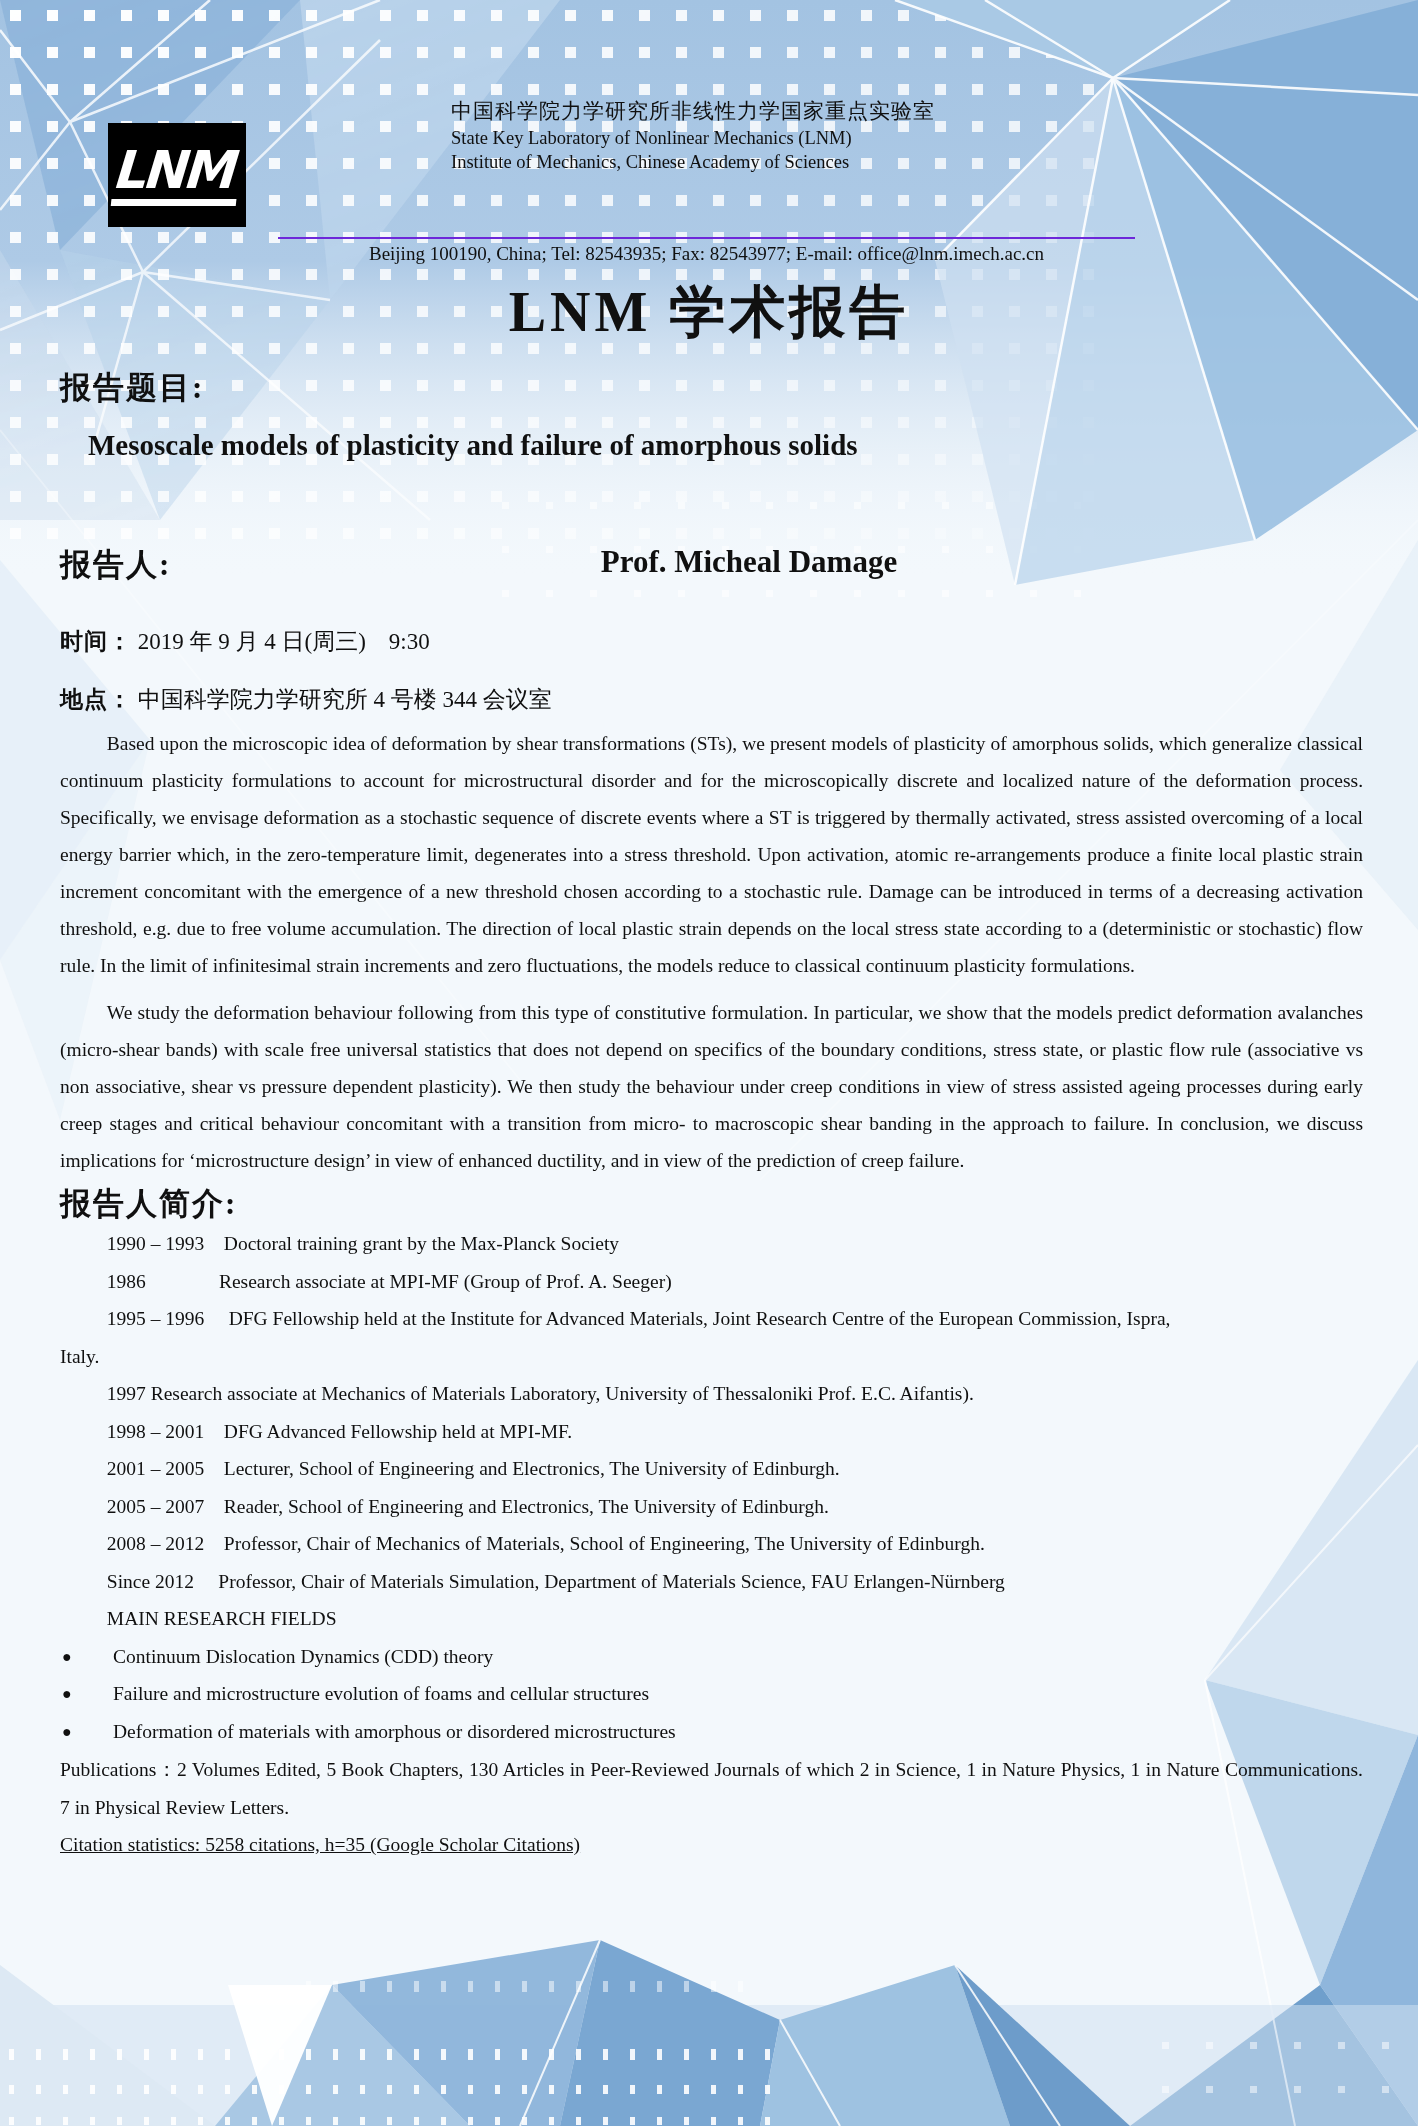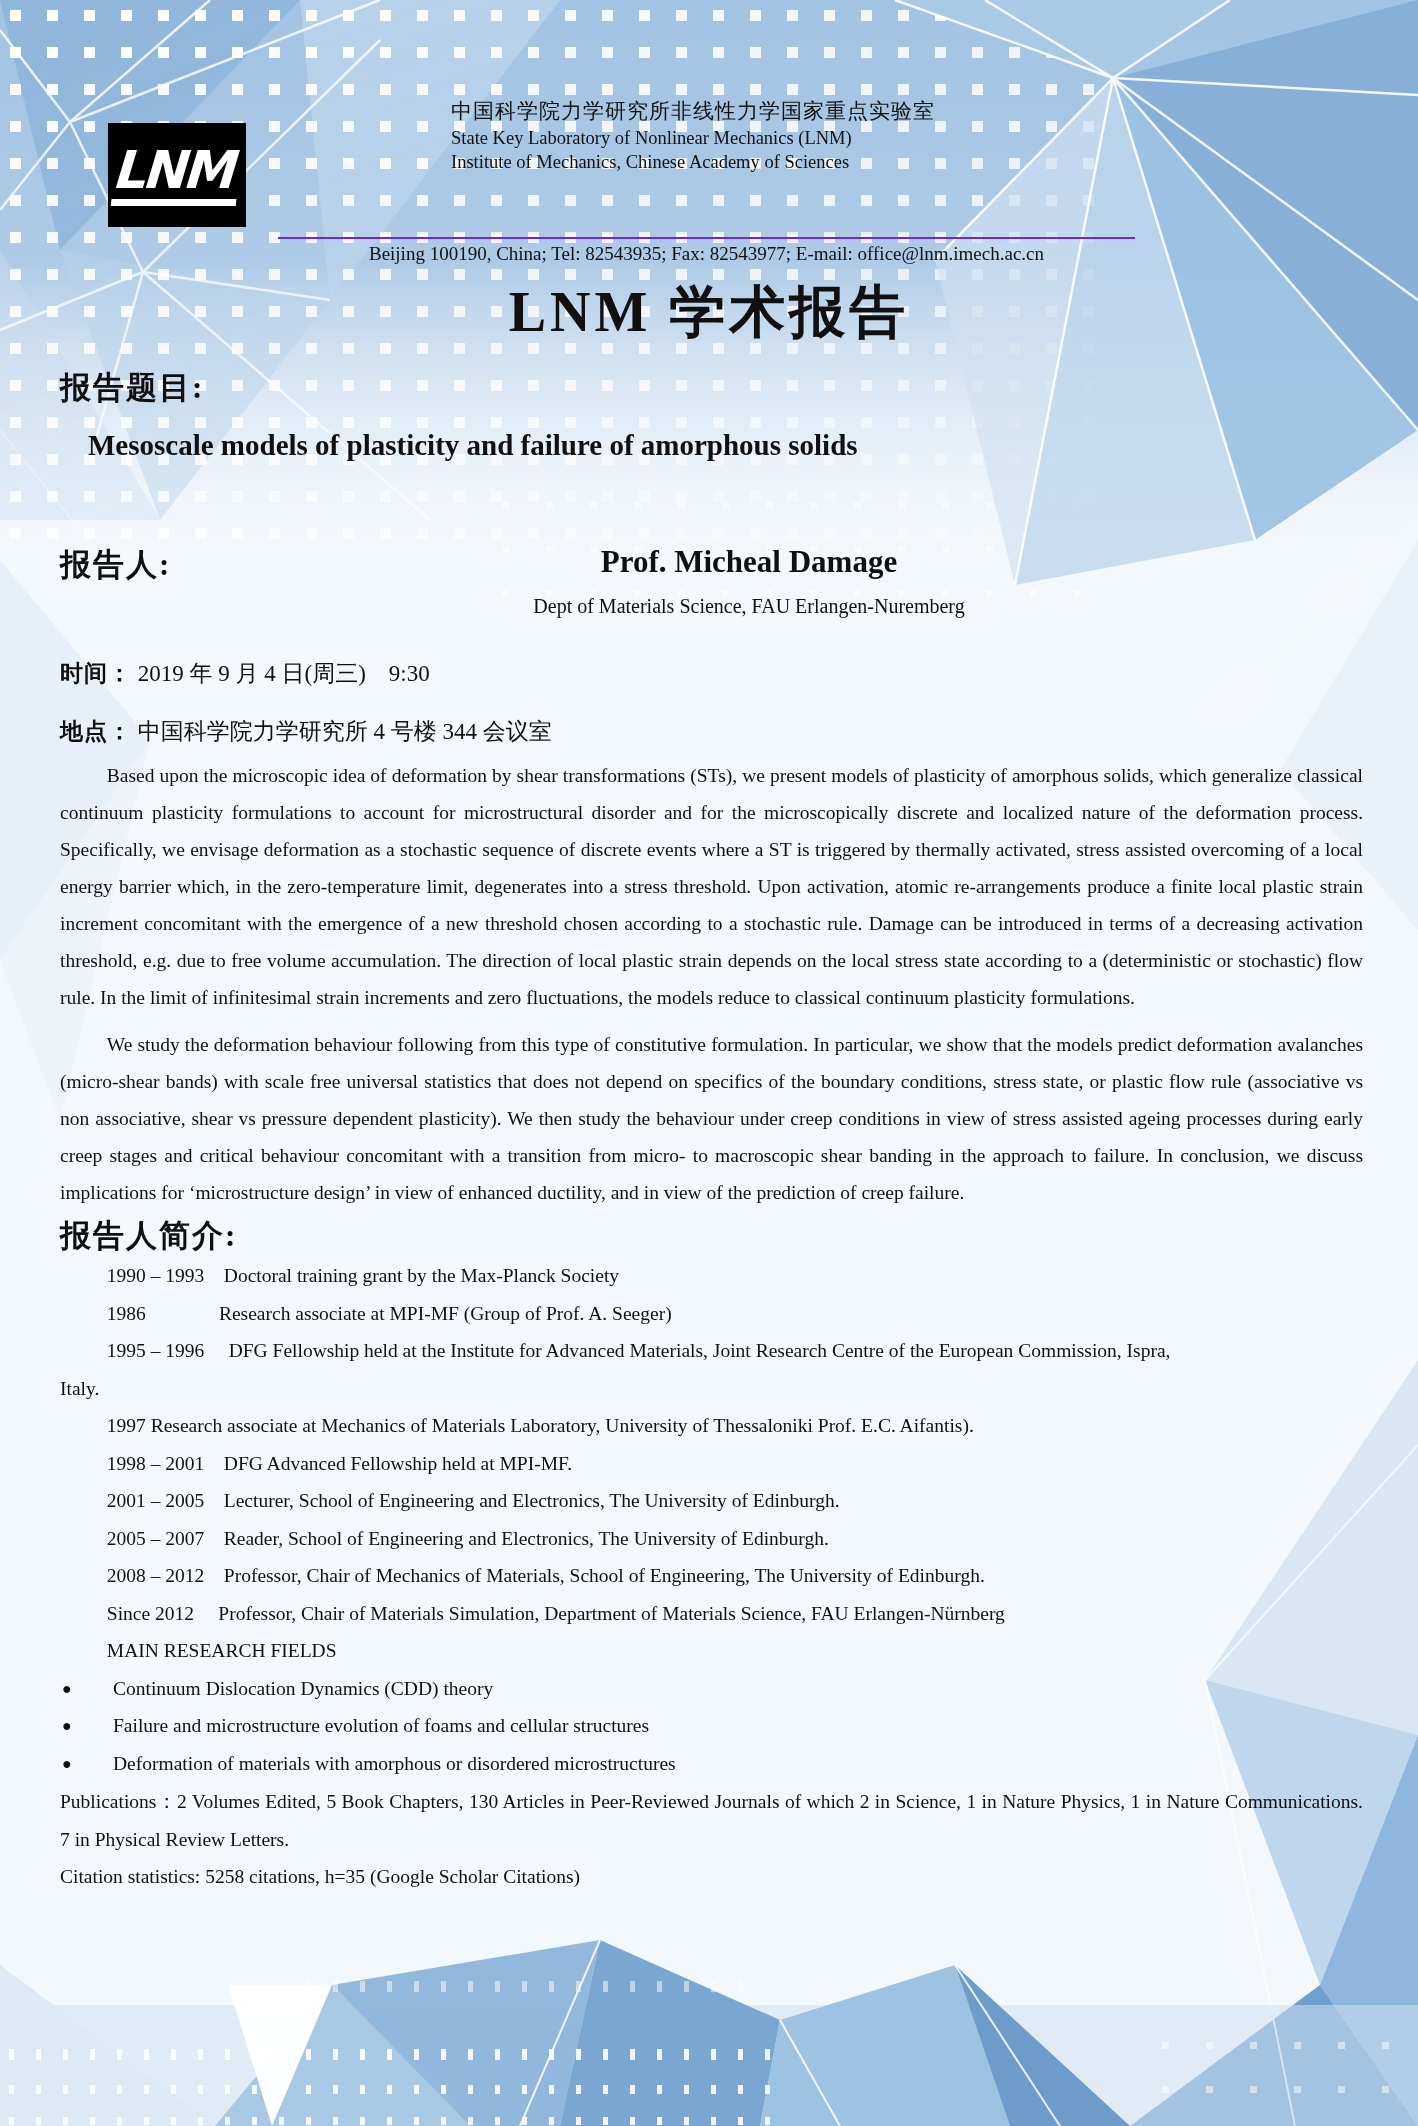--- a/index.html
+++ b/index.html
@@ -53,21 +53,21 @@
   .bio-line {
     margin:0 55px 0 60px; font-size:19.5px; line-height:37.5px;
     white-space:pre-wrap;
   }
   .bio-line.indent { text-indent:2.4em; }
 
   .bullet-row { display:flex; align-items:flex-start; margin:0 55px 0 62px; font-size:19.5px; line-height:37.5px; }
   .bullet-dot { width:17px; margin-right:34px; font-size:16px; flex:0 0 auto; }
 
   .pubs { margin:1px 55px 0 60px; font-size:19.5px; line-height:37.5px; text-align:justify; }
-  .cite { margin:0 55px 0 60px; font-size:19.5px; line-height:37.5px; }
+  .cite { margin:0 55px 0 60px; font-size:19.5px; line-height:37.5px;text-decoration:underline; }
 </style>
 </head>
 <body>
 
 <div class="page">
 
   <svg class="bg" viewBox="0 0 1418 2126" preserveAspectRatio="none" aria-hidden="true">
     <defs>
       <pattern id="sq" width="37" height="37" patternUnits="userSpaceOnUse">
         <rect x="10" y="10" width="11" height="11" fill="#ffffff"></rect>
@@ -185,21 +185,20 @@
 
     <div class="main-title">LNM 学术报告</div>
 
     <div class="sec-label topic-label">报告题目:</div>
     <div class="topic-title">Mesoscale models of plasticity and failure of amorphous solids</div>
 
     <div class="speaker-row">
       <span class="sec-label speaker-label">报告人:</span>
       <div class="speaker-name">Prof. Micheal Damage</div>
     </div>
-    <div class="speaker-affil">Dept of Materials Science, FAU Erlangen-Nuremberg</div>
 
     <div class="info-row">
       <span class="info-label">时间：</span>
       <span class="info-value">2019 年 9 月 4 日(周三)    9:30</span>
     </div>
     <div class="info-row">
       <span class="info-label">地点：</span>
       <span class="info-value">中国科学院力学研究所 4 号楼 344 会议室</span>
     </div>
 

